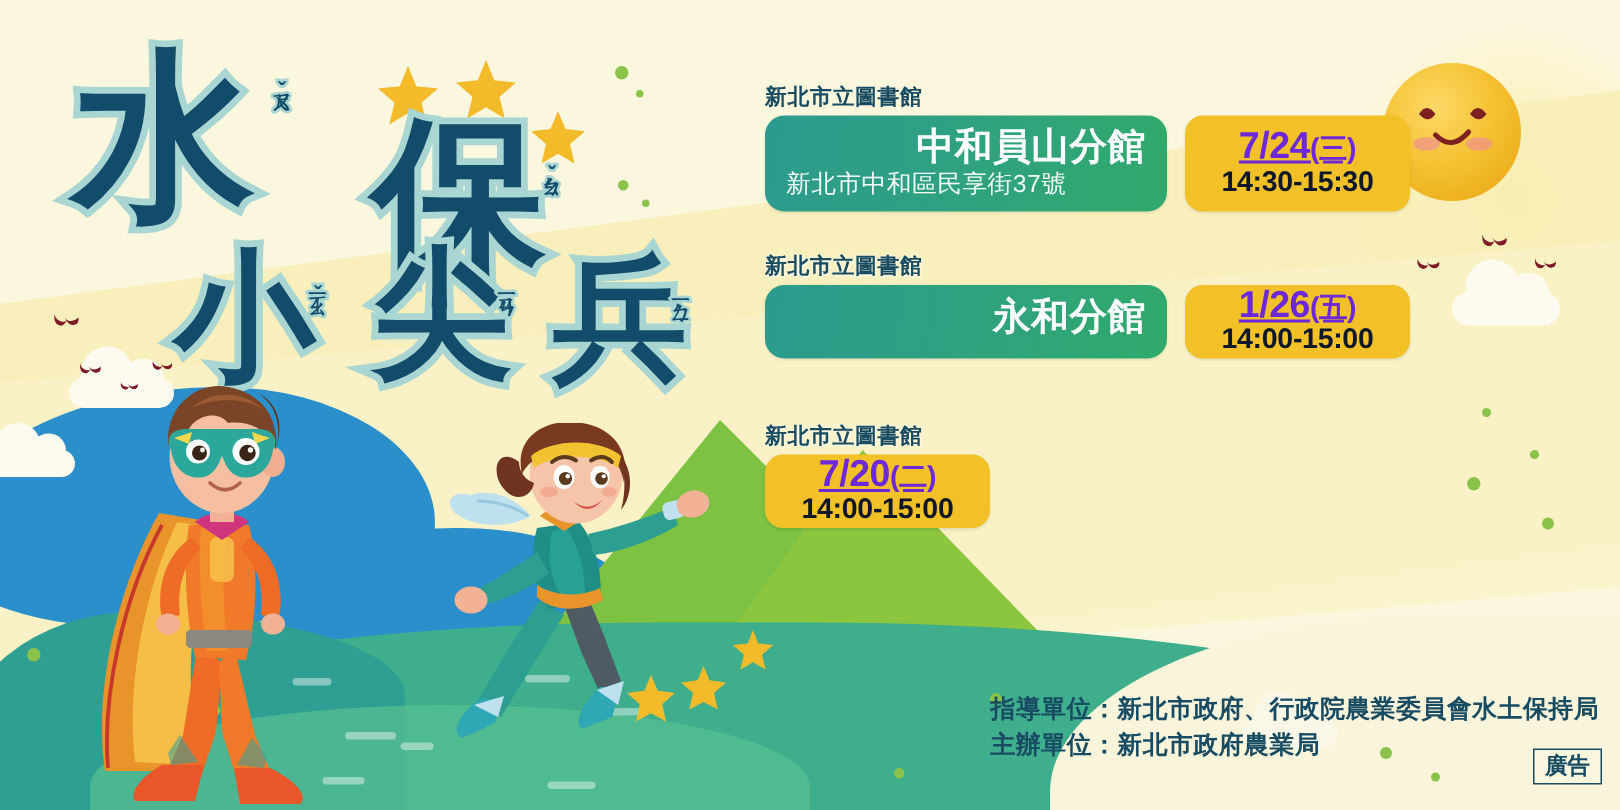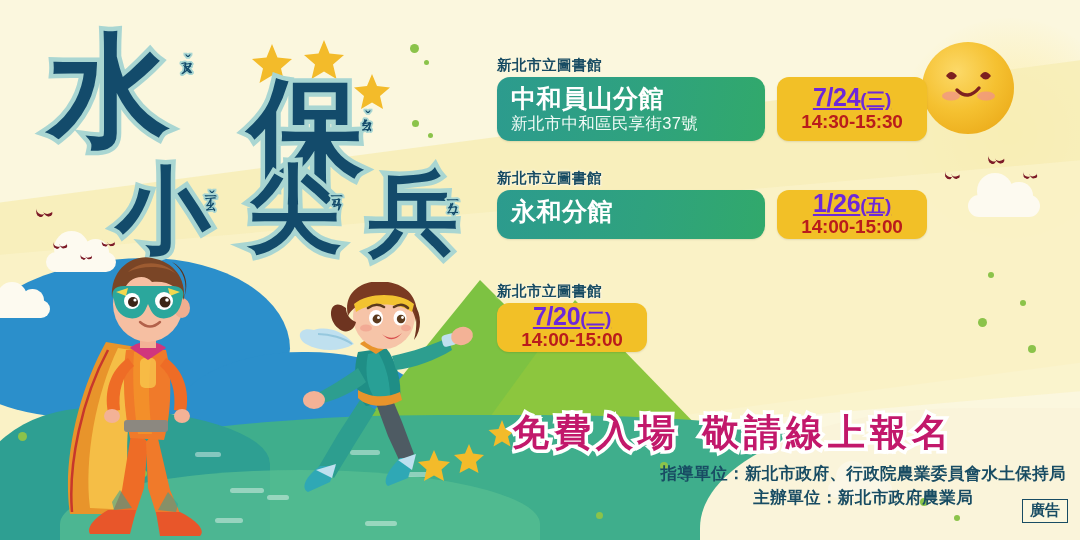--- a/index.html
+++ b/index.html
@@ -58,46 +58,46 @@
        font-weight:bold;color:#134B6B;
        -webkit-text-stroke:9px #A9D6D2;paint-order:stroke fill;}
   .bopo{position:absolute;color:#134B6B;font-weight:bold;font-size:15px;line-height:1.02;
         letter-spacing:0;writing-mode:vertical-rl;text-orientation:upright;
         -webkit-text-stroke:3.5px #A9D6D2;paint-order:stroke fill;}
 
   
   .hero{position:absolute;}
 
   
-  .events{position:absolute;left:497px;top:58px;width:440px;}
+  .events{position:absolute;left:510px;top:58px;width:440px;}
   .event{position:relative;height:103px;margin-bottom:10px;}
   .lib-label{font-size:14.5px;font-weight:bold;color:#184C63;letter-spacing:.5px;
              line-height:1;margin-bottom:4px;
              text-shadow:0 0 3px #FCF6DC,0 0 3px #FCF6DC,1px 1px 0 #FCF6DC;}
   .event-row{display:flex;align-items:stretch;gap:12px;}
   .venue-box{width:268px;border-radius:13px;padding:7px 14px 8px 14px;
              background:linear-gradient(100deg,#2C9B8E 0%,#2FA27E 55%,#31A96B 100%);
              box-shadow:0 1px 2px rgba(0,0,0,.10);}
-  .venue-name{color:#FFFFFF;font-weight:bold;font-size:25px;line-height:1.12;letter-spacing:.5px;}
+  .venue-name{color:#FFFFFF;font-weight:bold;font-size:25px;line-height:1.12;letter-spacing:.5px;text-align:right;}
   .venue-addr{color:#F2FBF7;font-size:16.5px;line-height:1.25;letter-spacing:.3px;margin-top:1px;}
   .date-box{width:150px;border-radius:12px;background:#F2C027;
             display:flex;flex-direction:column;align-items:center;justify-content:center;
             box-shadow:0 1px 2px rgba(0,0,0,.10);}
   .date-main{font-size:25px;font-weight:bold;color:#6d28d9;line-height:1.05;letter-spacing:-.3px;text-decoration:underline;}
   .date-main .dow{font-size:19px;}
-  .date-time{font-size:19px;font-weight:bold;color:#b91c1c;line-height:1.2;letter-spacing:-.2px;}
+  .date-time{font-size:19px;font-weight:bold;color:#0f172a;line-height:1.2;letter-spacing:-.2px;}
 
   
   .cta{position:absolute;left:512px;top:408px;font-size:37px;font-weight:bold;color:#C2186B;
        letter-spacing:5px;white-space:nowrap;
        -webkit-text-stroke:7px #FFFFFF;paint-order:stroke fill;}
   .cta .gap{display:inline-block;width:22px;}
 
   
-  .credits{position:absolute;right:14px;top:462px;text-align:center;
+  .credits{position:absolute;right:14px;top:462px;text-align:left;
            font-size:16.5px;font-weight:bold;color:#184C63;line-height:1.45;letter-spacing:.4px;}
   .adtag{position:absolute;right:12px;top:499px;border:1.5px solid #184C63;color:#184C63;
          font-size:15px;font-weight:bold;padding:1px 7px 2px 7px;background:#FBF7DE;}
 </style>
 </head>
 <body>
 
 <div id="poster">
 
   <div class="bg-base"></div>
@@ -346,21 +346,20 @@
       <div class="event-row">
         <div class="date-box">
           <div class="date-main"><span>7/20</span><span class="dow">(二)</span></div>
           <div class="date-time">14:00-15:00</div>
         </div>
       </div>
     </div>
 
   </div>
 
-  <div class="cta"><span>免費入場</span><span class="gap"></span><span>敬請線上報名</span></div>
 
   <div class="credits">
     <div>指導單位：新北市政府、行政院農業委員會水土保持局</div>
     <div>主辦單位：新北市政府農業局</div>
   </div>
   <div class="adtag">廣告</div>
 
 </div>
 
 </body></html>

